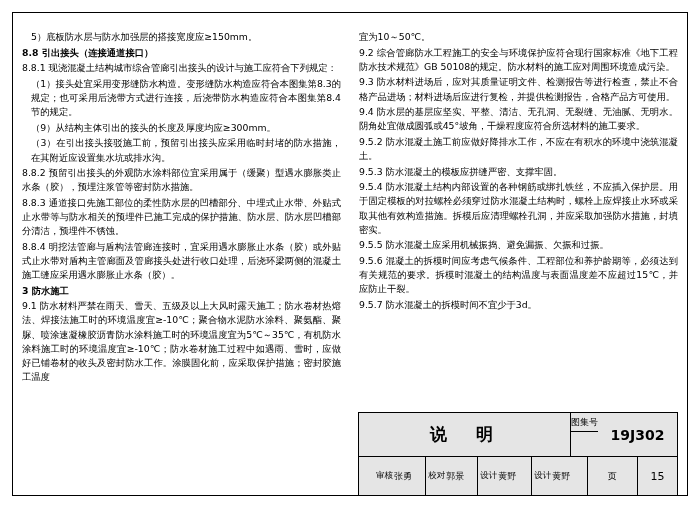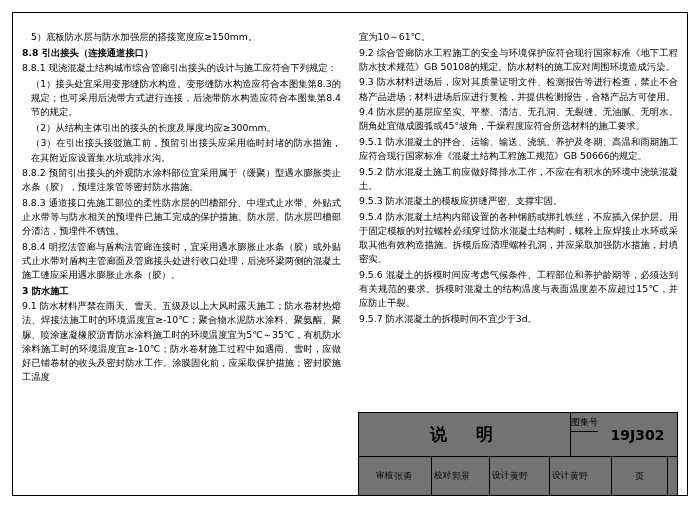--- a/index.html
+++ b/index.html
@@ -57,21 +57,21 @@
   }
   
   .titleblock {
     position: absolute;
     left: 358px;
     top: 412px;
     width: 320px;
     height: 84px;
     border: 1.5px solid #000;
     box-sizing: border-box;
-    background: #737373;
+    background: #e5e5e5;
   }
   .tb-top {
     display: flex;
     height: 44px;
     border-bottom: 1px solid #000;
     box-sizing: border-box;
   }
   .tb-shuoming {
     flex: 1;
     display: flex;
@@ -156,38 +156,38 @@
 <div class="page">
   <div class="border-outer"></div>
 
   <div class="columns">
 
     <div class="col">
       <p class="ind2">5）底板防水层与防水加强层的搭接宽度应≥150mm。</p>
       <p class="ind1 heading">8.8  引出接头（连接通道接口）</p>
       <p class="ind1">8.8.1  现浇混凝土结构城市综合管廊引出接头的设计与施工应符合下列规定：</p>
       <p class="ind2">（1）接头处宜采用变形缝防水构造。变形缝防水构造应符合本图集第8.3的规定；也可采用后浇带方式进行连接，后浇带防水构造应符合本图集第8.4节的规定。</p>
-      <p class="ind2">（2）从结构主体引出的接头的长度及厚度均应≥300mm。</p>
+      <p class="ind2">（9）从结构主体引出的接头的长度及厚度均应≥300mm。</p>
       <p class="ind2">（3）在引出接头接驳施工前，预留引出接头应采用临时封堵的防水措施，在其附近应设置集水坑或排水沟。</p>
       <p class="ind1">8.8.2  预留引出接头的外观防水涂料部位宜采用属于（缓聚）型遇水膨胀类止水条（胶），预埋注浆管等密封防水措施。</p>
       <p class="ind1">8.8.3  通道接口先施工部位的柔性防水层的凹槽部分、中埋式止水带、外贴式止水带等与防水相关的预埋件已施工完成的保护措施、防水层、防水层凹槽部分清洁，预埋件不锈蚀。</p>
       <p class="ind1">8.8.4  明挖法管廊与盾构法管廊连接时，宜采用遇水膨胀止水条（胶）或外贴式止水带对盾构主管廊面及管廊接头处进行收口处理，后浇环梁两侧的混凝土施工缝应采用遇水膨胀止水条（胶）。</p>
       <p class="ind1 heading">3  防水施工</p>
       <p class="ind1">9.1  防水材料严禁在雨天、雪天、五级及以上大风时露天施工；防水卷材热熔法、焊接法施工时的环境温度宜≥-10℃；聚合物水泥防水涂料、聚氨酯、聚脲、喷涂速凝橡胶沥青防水涂料施工时的环境温度宜为5℃～35℃，有机防水涂料施工时的环境温度宜≥-10℃；防水卷材施工过程中如遇雨、雪时，应做好已铺卷材的收头及密封防水工作。涂膜固化前，应采取保护措施；密封胶施工温度</p>
     </div>
 
     <div class="col">
-      <p class="ind1">宜为10～61℃。</p>
+      <p class="ind1">宜为10～50℃。</p>
       <p class="ind1">9.2  综合管廊防水工程施工的安全与环境保护应符合现行国家标准《地下工程防水技术规范》GB 50108的规定。防水材料的施工应对周围环境造成污染。</p>
       <p class="ind1">9.3  防水材料进场后，应对其质量证明文件、检测报告等进行检查，禁止不合格产品进场；材料进场后应进行复检，并提供检测报告，合格产品方可使用。</p>
       <p class="ind1">9.4  防水层的基层应坚实、平整、清洁、无孔洞、无裂缝、无油腻、无明水。阴角处宜做成圆弧或45°坡角，干燥程度应符合所选材料的施工要求。</p>
-      <p class="ind1">9.5.1  防水混凝土的拌合、运输、输送、浇筑、养护及冬期、高温和雨期施工应符合现行国家标准《混凝土结构工程施工规范》GB 50666的规定。</p>
       <p class="ind1">9.5.2  防水混凝土施工前应做好降排水工作，不应在有积水的环境中浇筑混凝土。</p>
       <p class="ind1">9.5.3  防水混凝土的模板应拼缝严密、支撑牢固。</p>
       <p class="ind1">9.5.4  防水混凝土结构内部设置的各种钢筋或绑扎铁丝，不应插入保护层。用于固定模板的对拉螺栓必须穿过防水混凝土结构时，螺栓上应焊接止水环或采取其他有效构造措施。拆模后应清理螺栓孔洞，并应采取加强防水措施，封填密实。</p>
+      <p class="ind1">9.5.5  防水混凝土应采用机械振捣、避免漏振、欠振和过振。</p>
       <p class="ind1">9.5.6  混凝土的拆模时间应考虑气候条件、工程部位和养护龄期等，必须达到有关规范的要求。拆模时混凝土的结构温度与表面温度差不应超过15℃，并应防止干裂。</p>
       <p class="ind1">9.5.7  防水混凝土的拆模时间不宜少于3d。</p>
     </div>
 
   </div>
 
   <div class="titleblock">
     <div class="tb-top">
       <div class="tb-shuoming">说　明</div>
       <div class="tb-jibianhao">
@@ -206,15 +206,16 @@
       </div>
       <div class="tb-cell c3">
         <span>设计</span>
         <span class="tb-sign">黄野</span>
       </div>
       <div class="tb-cell c4">
         <span>设计</span>
         <span class="tb-sign">黄野</span>
       </div>
       <div class="tb-page">页</div>
+      <div class="tb-pageno">15</div>
     </div>
   </div>
 </div>
 
 </body></html>

